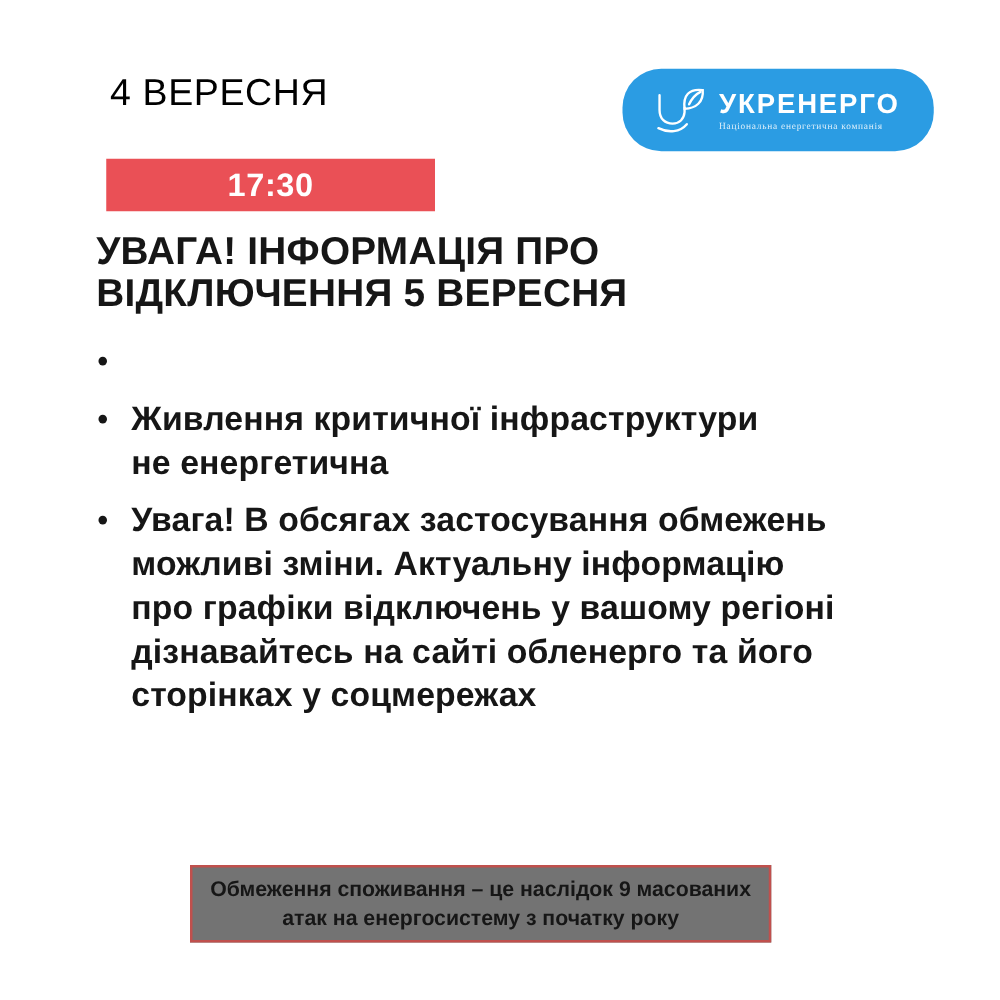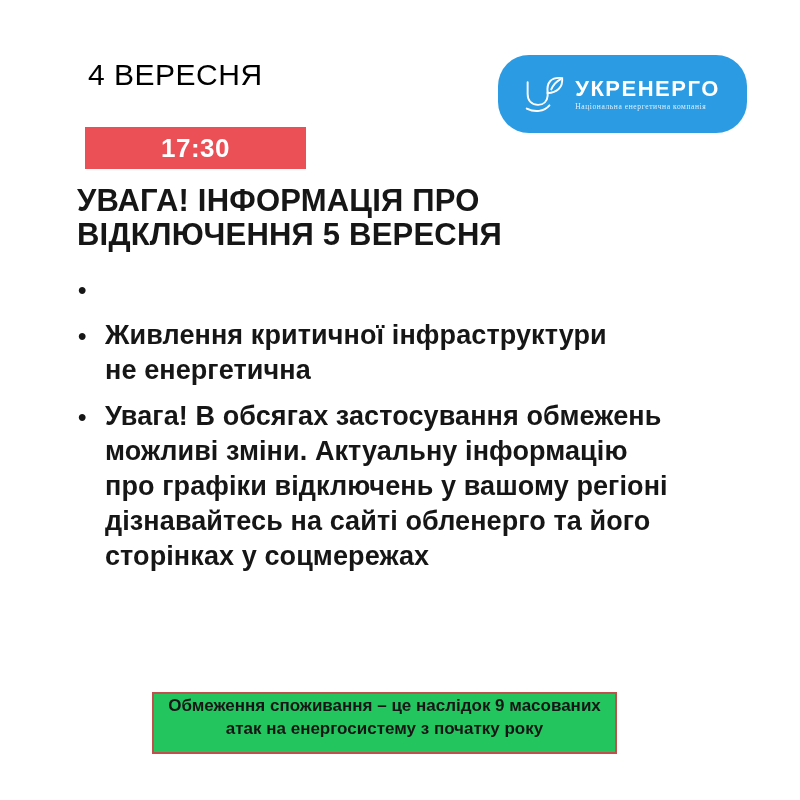--- a/index.html
+++ b/index.html
@@ -6,57 +6,57 @@
   .page {
     position:relative; width:800px; height:800px; background:#ffffff;
     font-family:"Liberation Sans", sans-serif; color:var(--text, #161616);
     overflow:hidden;
   }
   .date {
     position:absolute; left:88px; top:58px;
     font-size:30px; font-weight:400; letter-spacing:0.5px; color:#000000;
   }
   .logo {
-    position:absolute; left:498px; top:55px; width:249px; height:78px;
+    position:absolute; left:498px; top:55px; width:249px; height:66px;
     background:var(--brand-blue, #2b9ce3); border-radius:31px;
     display:flex; align-items:center; justify-content:center; gap:8px;
   }
   .logo-mark { width:46px; height:40px; flex:0 0 auto; margin-left:-4px; }
   .logo-textcol { display:flex; flex-direction:column; line-height:1; }
   .logo-name {
     color:#ffffff; font-weight:700; font-size:22px; letter-spacing:1.5px;
   }
   .logo-tagline {
     color:rgba(255,255,255,0.85); font-size:7.5px; letter-spacing:0.6px;
     margin-top:3px; font-weight:400;font-family:Liberation Serif, serif;
   }
   .time-badge {
-    position:absolute; left:85px; top:127px; width:221px; height:42px;
+    position:absolute; left:85px; top:127px; width:263px; height:42px;
     background:var(--time-badge-bg, #ea5056);
     display:flex; align-items:center; justify-content:center;
     color:#ffffff; font-weight:700; font-size:26px; letter-spacing:0.5px;
   }
   .heading {
     position:absolute; left:77px; top:184px; margin:0;
     font-size:31px; font-weight:700; line-height:1.1;
     white-space:pre-line; letter-spacing:0.2px;
   }
   .bullets { position:absolute; left:78px; top:272px; width:620px; }
   .bullet { display:flex; margin-bottom:11px; }
   .bullet-marker {
     flex:0 0 27px; font-size:24px; font-weight:700; line-height:35px;
   }
   .bullet-text {
     font-size:27px; font-weight:700; line-height:35px;
     white-space:pre-line; letter-spacing:0.1px;
   }
   .note {
     position:absolute; left:152px; top:692px; width:461px; height:58px;
-    border:2px solid var(--note-border, #c0504d); background:#22c55e;
-    display:flex; justify-content:center; text-align:center;
+    border:2px solid var(--note-border, #c0504d); background:#737373;
+    display:flex; align-items:center; justify-content:center; text-align:center;
   }
   .note-text {
     font-size:17px; font-weight:700; line-height:23px; white-space:pre-line;
   }
 </style>
 </head>
 <body>
 
 <div class="page">
 

